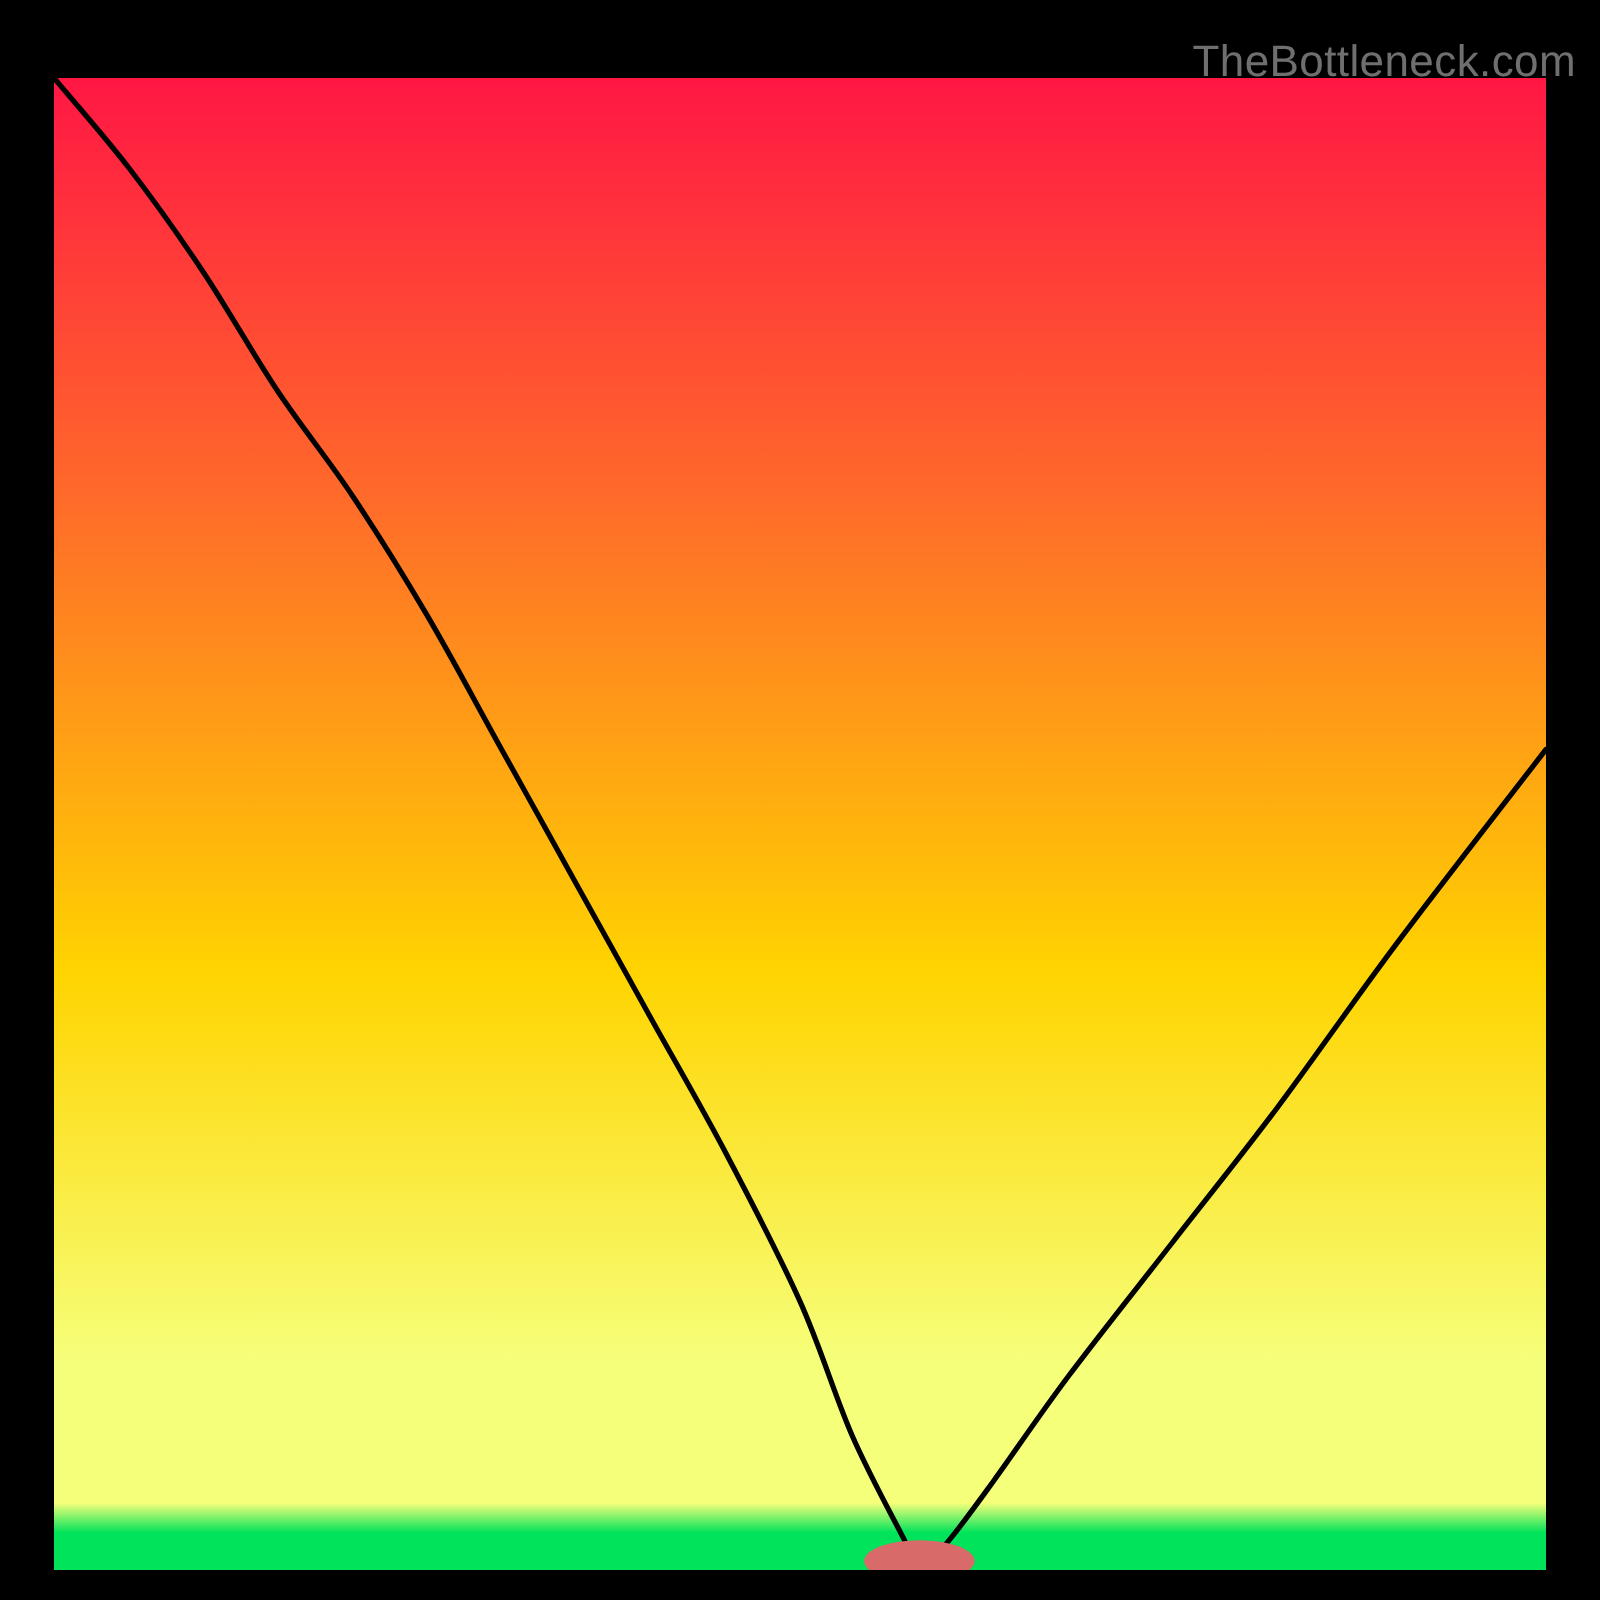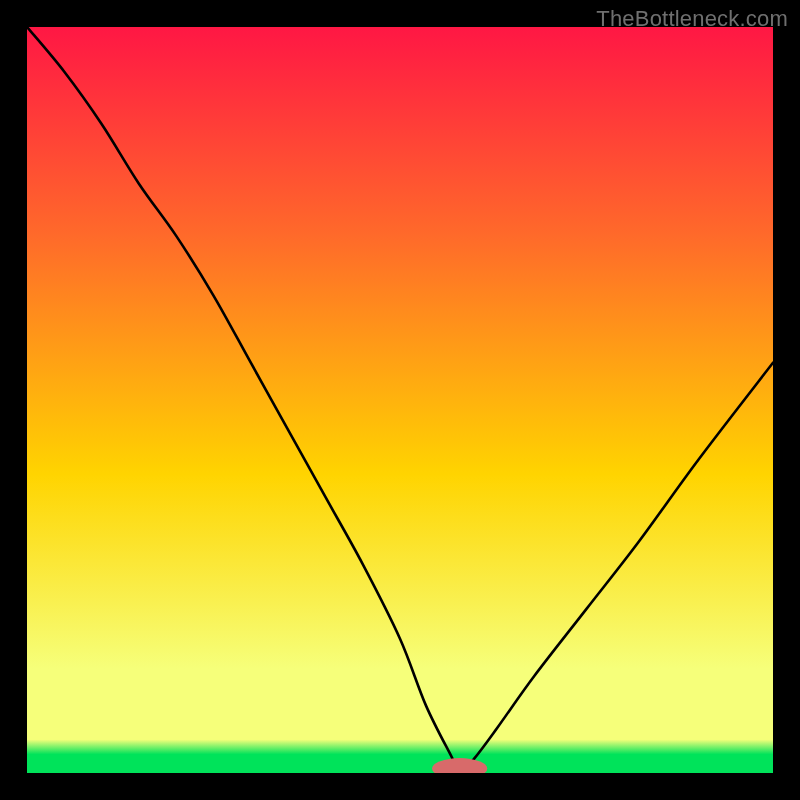--- a/index.html
+++ b/index.html
@@ -7,21 +7,21 @@
     padding: 0;
     width: 800px;
     height: 800px;
     background: #000000;
     overflow: hidden;
     font-family: Arial, Helvetica, sans-serif;
   }
   .frame {
     position: absolute;
     left: 0;
-    top: 0;
+    top: 12px;
     width: 800px;
     height: 640px;
     background: #000000;
   }
   .watermark {
     position: absolute;
     top: 6px;
     right: 12px;
     color: #6f6f6f;
     font-size: 22px;

